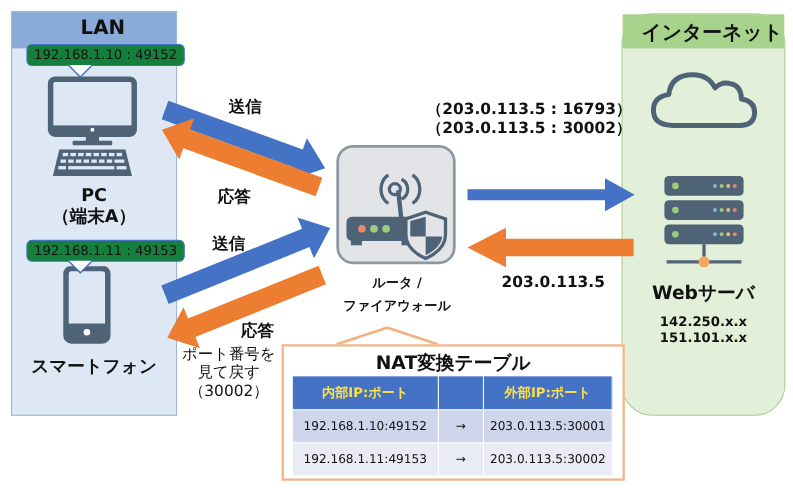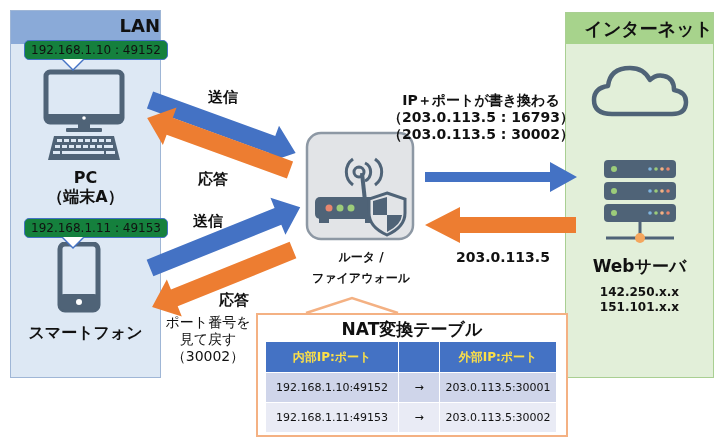--- a/index.html
+++ b/index.html
@@ -2,23 +2,23 @@
 <html><head>
 <meta charset="utf-8">
 <style>
   html, body { margin:0; padding:0; }
   body { width:721px; height:444px; background:#ffffff; position:relative; overflow:hidden;
          font-family:"DejaVu Sans", "Liberation Sans", sans-serif; color:#111; }
   .abs { position:absolute; }
   .zone { position:absolute; border:1.5px solid; box-sizing:border-box; }
   #lan { left:10px; top:10px; width:151px; height:368px; background:#dde8f4; border-color:#9fb6d6; }
   #lan .zone-head { background:#8aaad8; height:33px; }
-  #inet { left:565px; top:12px; width:149px; height:366px; background:#e2efd9; border-color:#a9cf92; }
+  #inet { left:565px; top:12px; width:149px; height:366px; background:#e2efd9; border-color:#a9cf92;border-radius:28px; }
   #inet .zone-head { background:#a7d38c; height:31px; }
-  .zone-title { position:absolute; left:16px; right:0; top:4px; text-align:right; font-weight:bold; font-size:18px; }
+  .zone-title { position:absolute; left:16px; right:0; top:4px; text-align:center; font-weight:bold; font-size:18px; }
   .bubble { position:absolute; background:#15803d; border:1.3px solid #4472c4; border-radius:5px;
             font-size:12px; padding:2px 6px; white-space:nowrap; }
   .bubble:after { content:""; position:absolute; left:38px; bottom:-10px; width:0; height:0;
                   border-left:10px solid transparent; border-right:10px solid transparent; border-top:10px solid #fff; }
   .bubble:before { content:""; position:absolute; left:37px; bottom:-12px; width:0; height:0;
                   border-left:11px solid transparent; border-right:11px solid transparent; border-top:11px solid #4472c4; }
   .lbl { position:absolute; font-weight:bold; text-align:center; white-space:nowrap; }
   .caption { position:absolute; text-align:center; font-size:14px; line-height:17px; }
   #nat { position:absolute; left:256px; top:313px; width:312px; height:124px; border:2.5px solid #f4b183;
          background:#fff; box-sizing:border-box; }
@@ -137,21 +137,20 @@
   <path d="M82 62 L100 68 L100 82 Q100 96 82 104 Q64 96 64 82 L64 68 Z" fill="#e2e4e7" stroke="#4f6377" stroke-width="3"></path>
   <path d="M82 66 L82 84 L68 84 L68 70 Z" fill="#4f6377"></path>
   <path d="M82 84 L97 84 Q96 94 82 101 Z" fill="#4f6377"></path>
 </svg>
 <div class="lbl" style="left:286px;width:150px;top:247px;font-size:12px;line-height:21px">
   <div>ルータ /</div>
   <div>ファイアウォール</div>
 </div>
 
 <div class="caption" style="left:386px;width:190px;top:92px;font-weight:bold">
-  <div>IP＋ポートが書き換わる</div>
   <div>（203.0.113.5 : 16793）</div>
   <div>（203.0.113.5 : 30002）</div>
 </div>
 
 <div class="lbl" style="left:456px;top:249px;font-size:14px">203.0.113.5</div>
 
 <div class="caption" style="left:158px;width:100px;top:314px;line-height:17px">
   <div>ポート番号を</div>
   <div>見て戻す</div>
   <div>（30002）</div>

